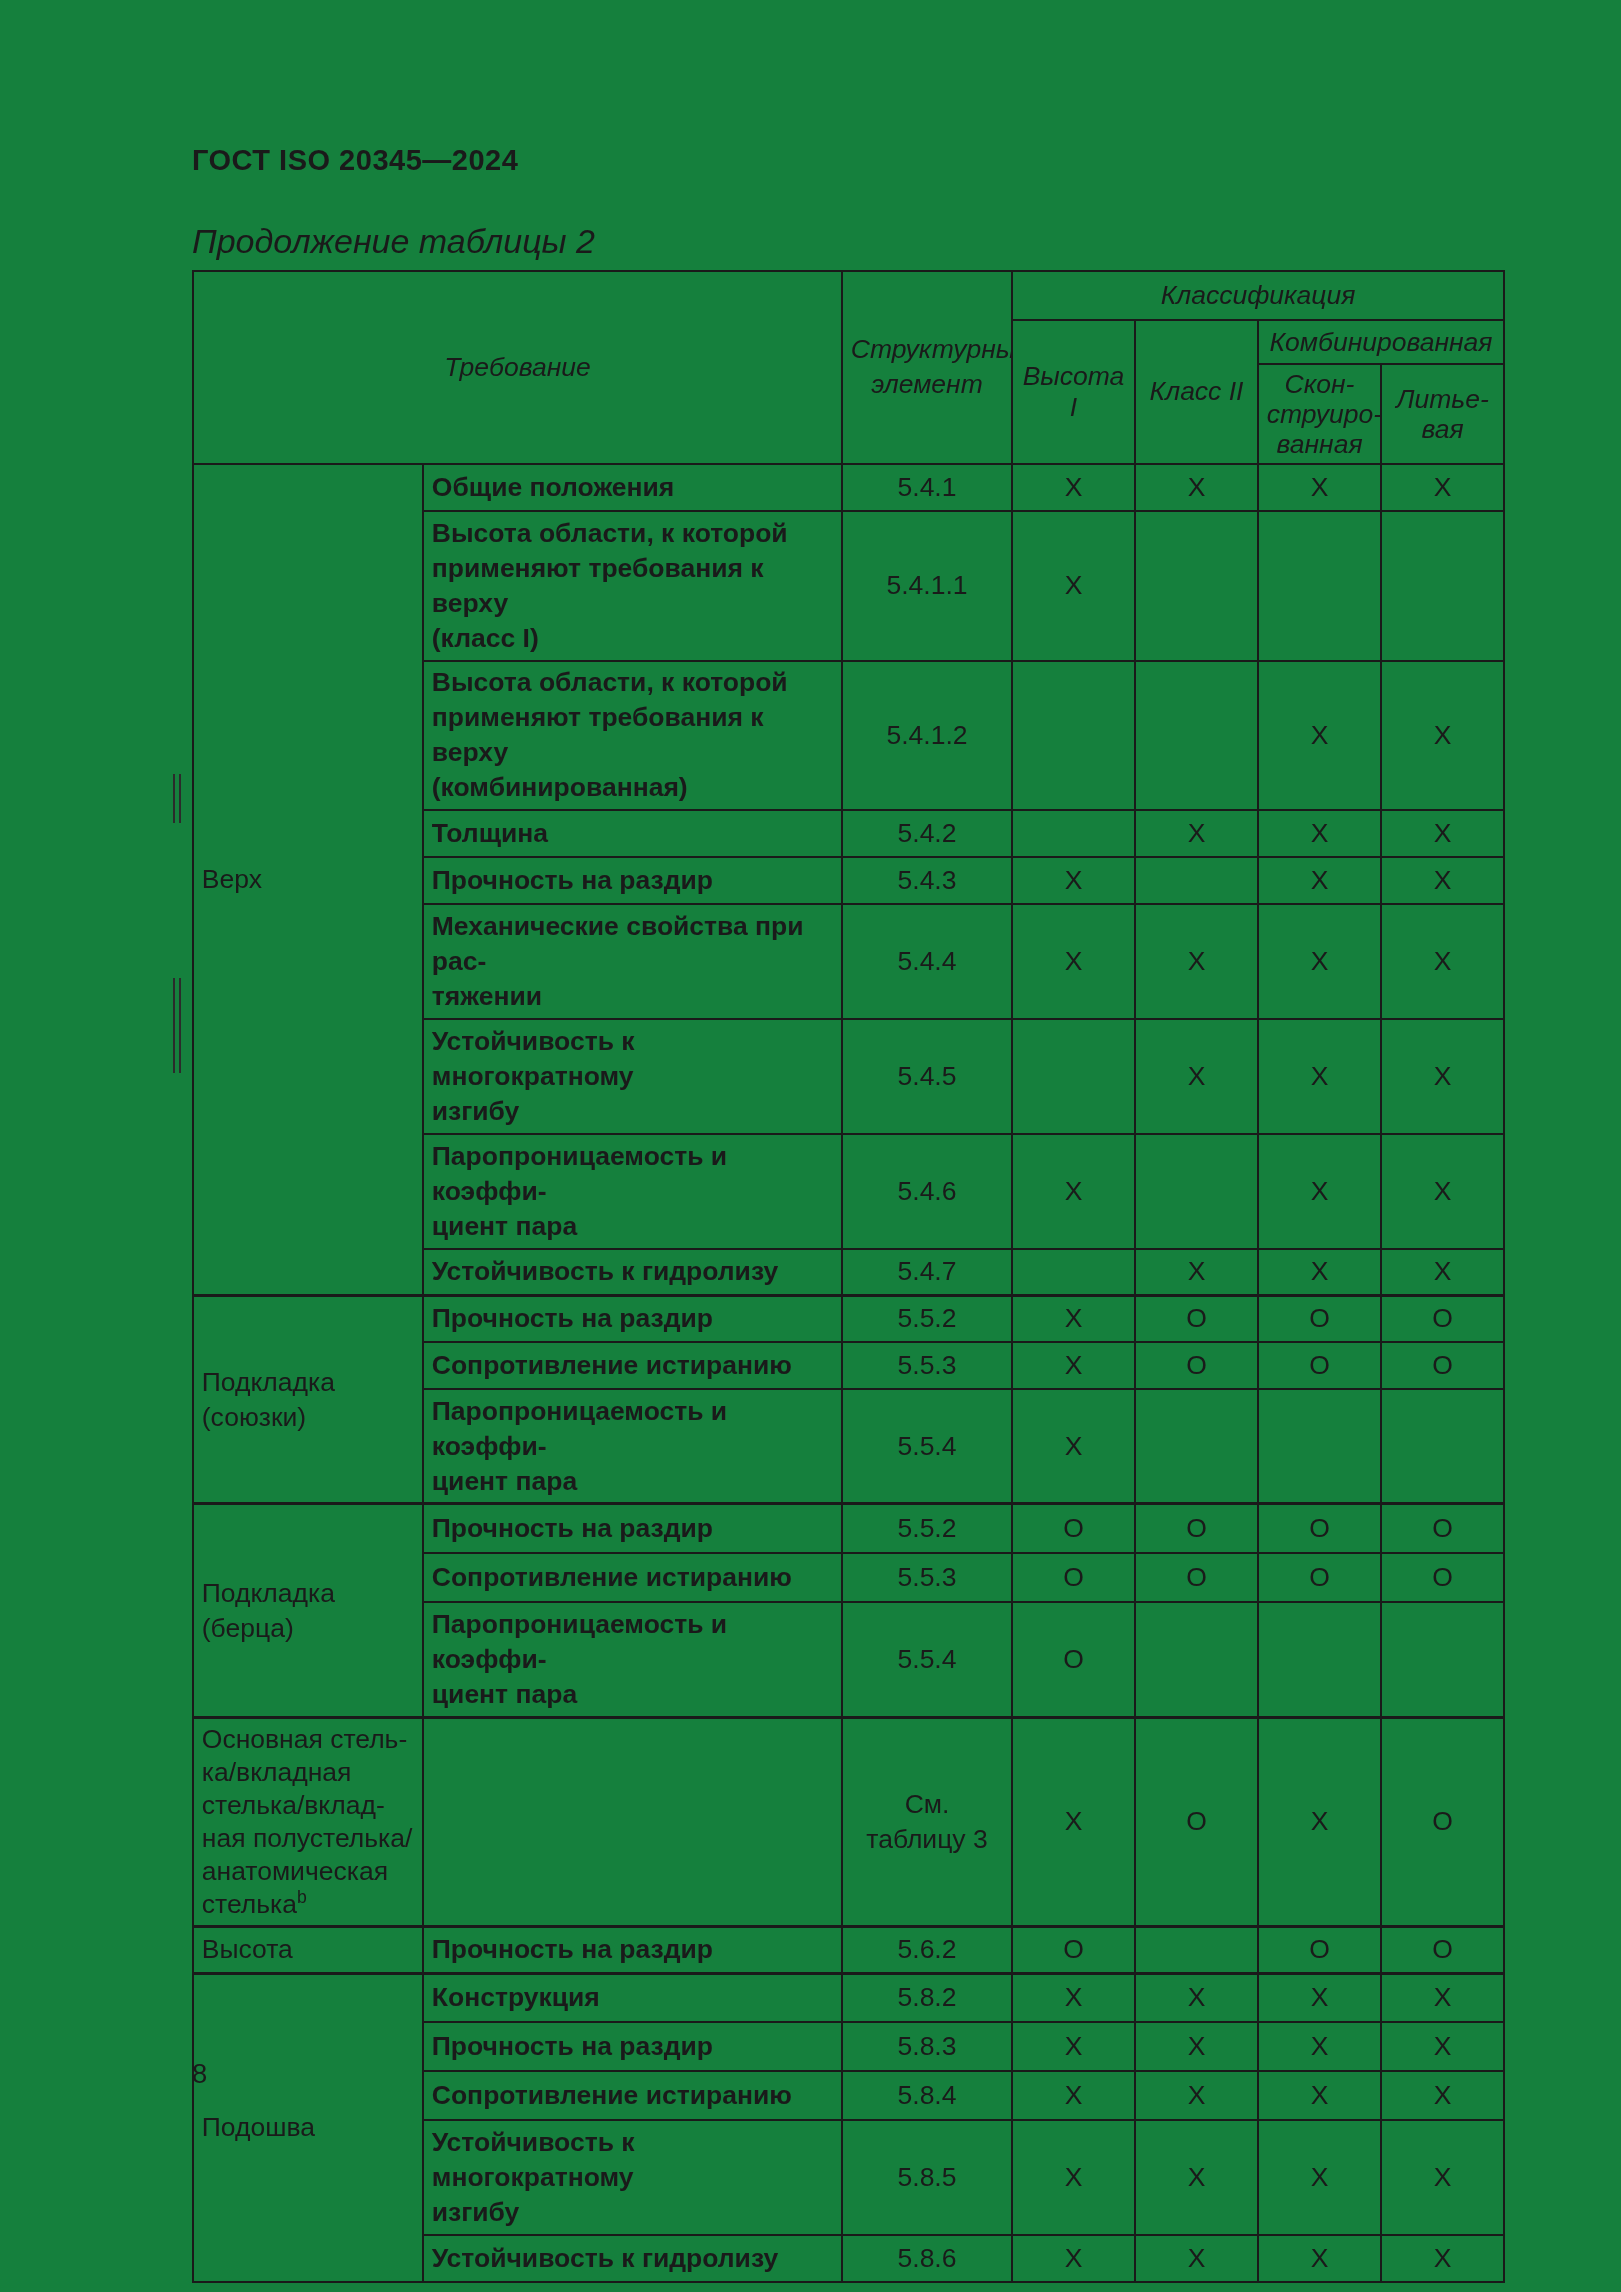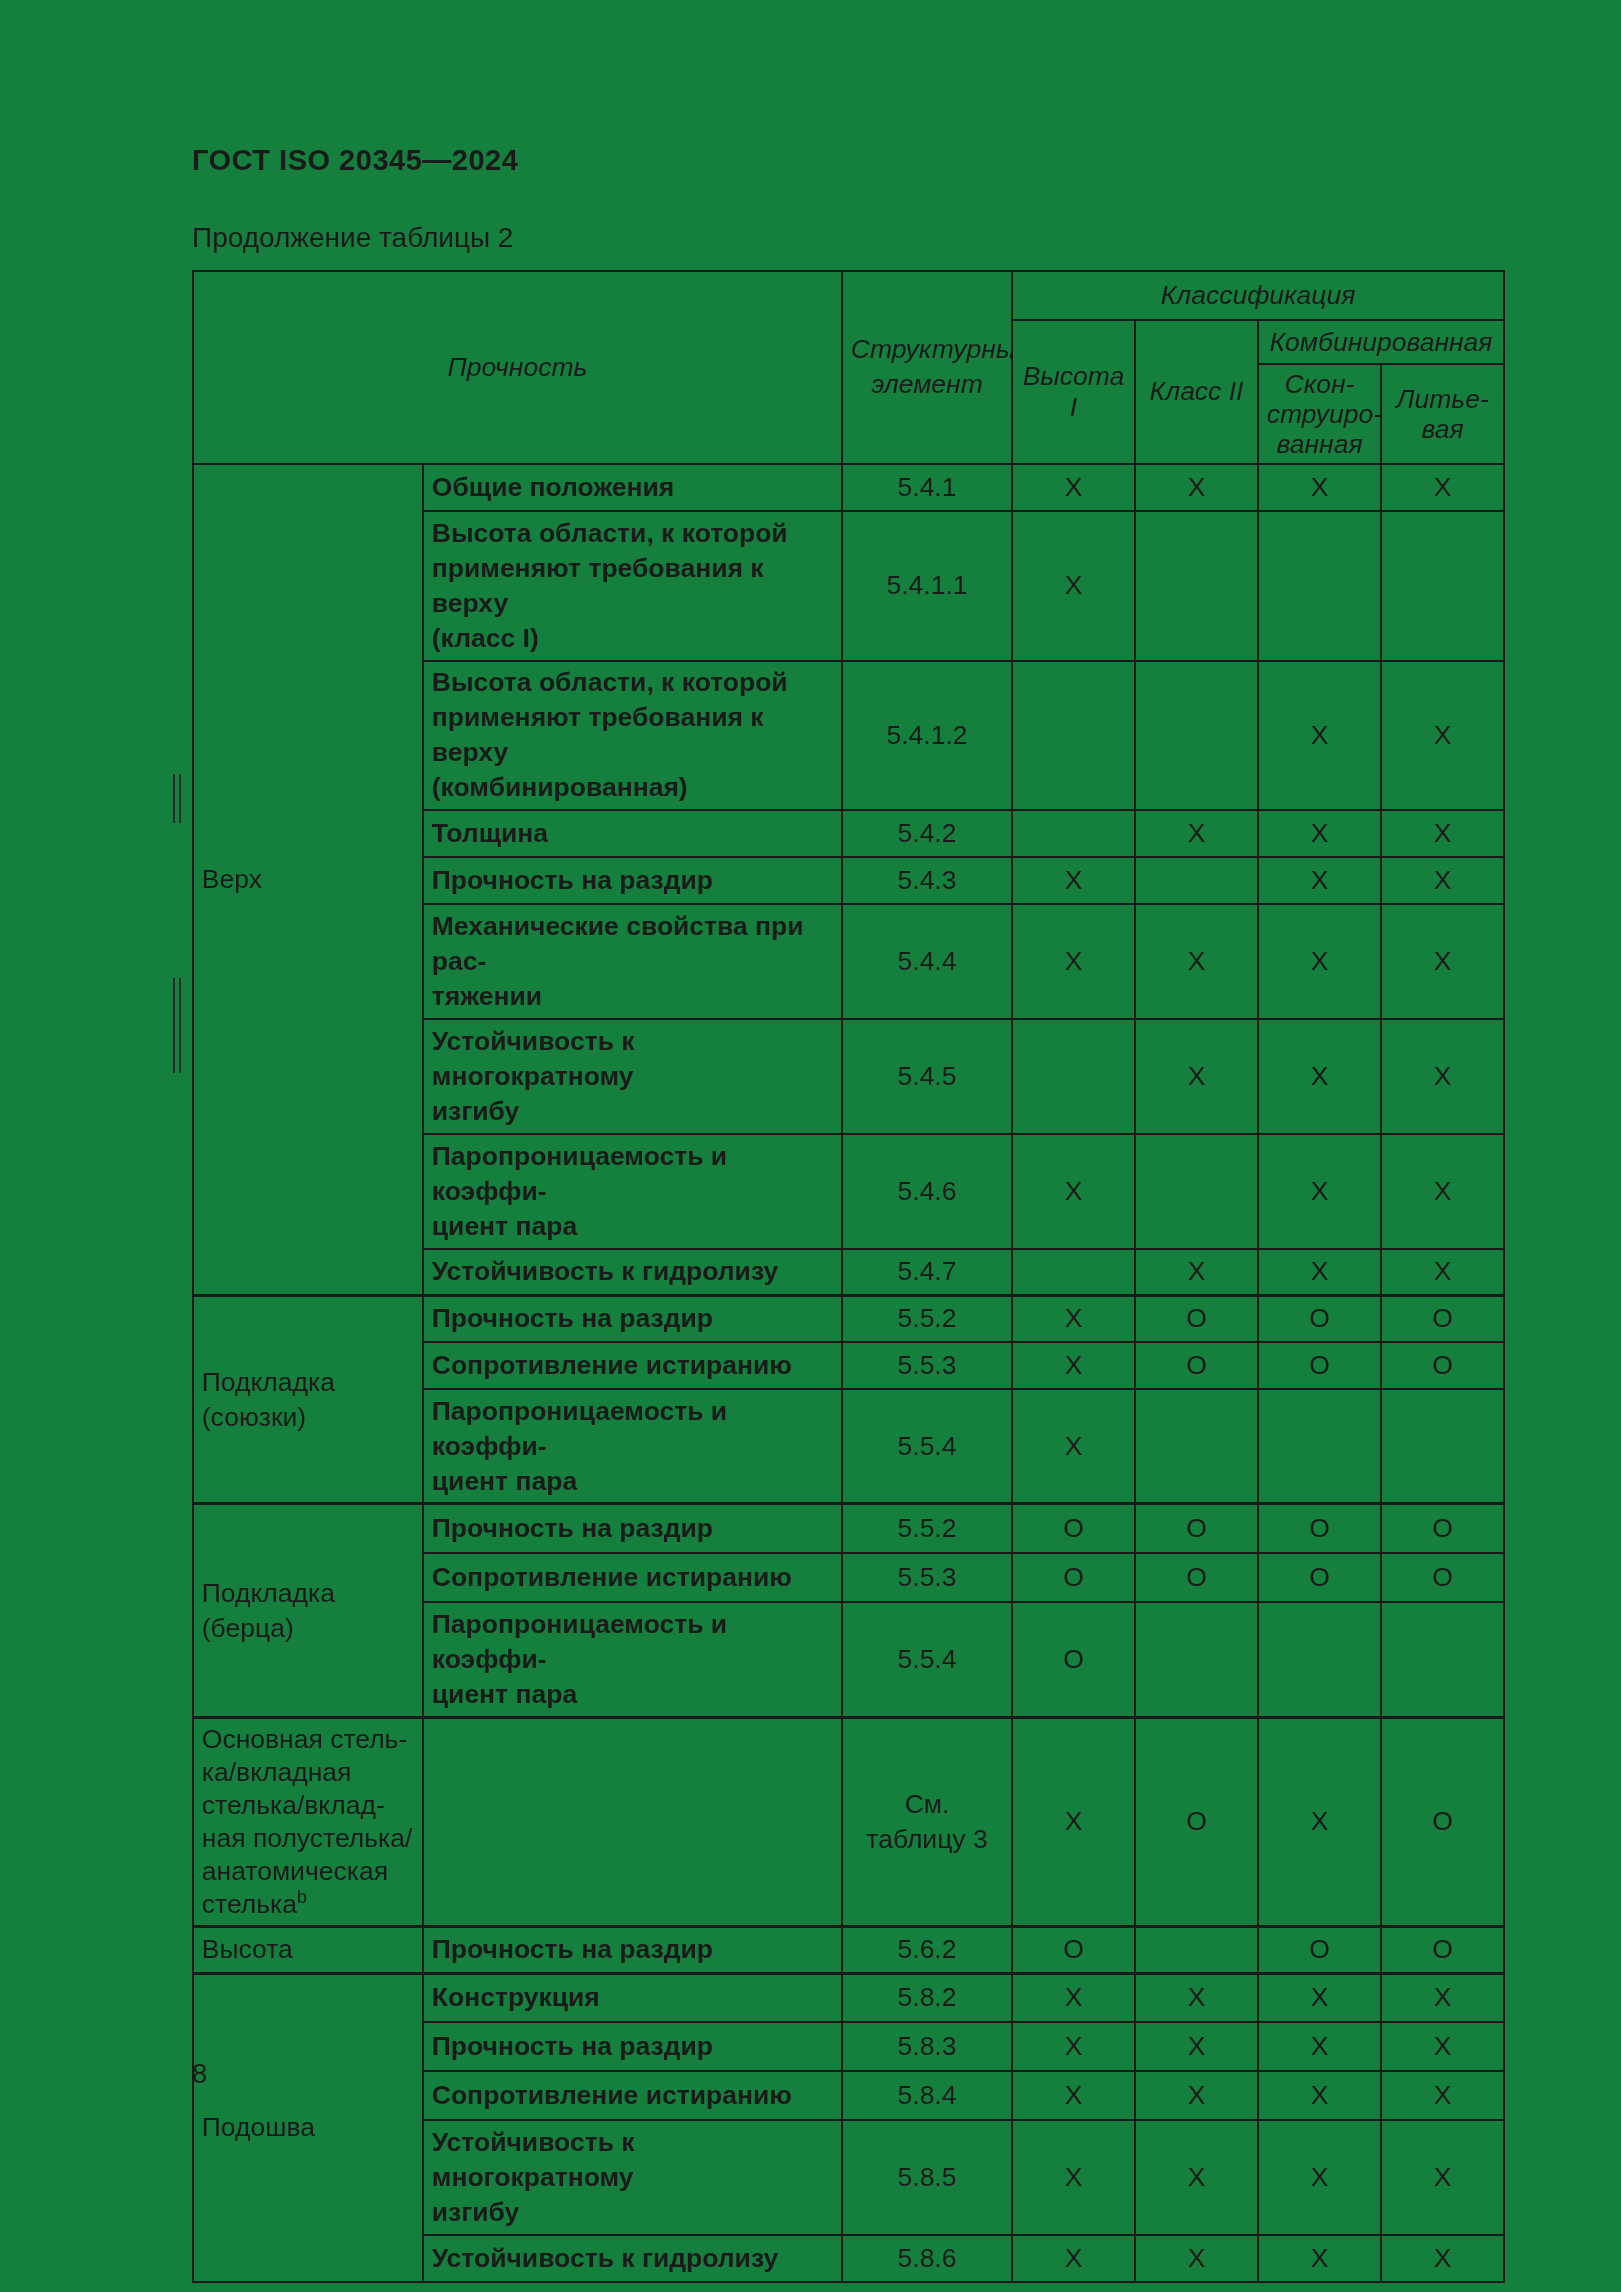--- a/index.html
+++ b/index.html
@@ -2,21 +2,21 @@
 <html><head>
 <meta charset="utf-8">
 <style>
   html, body { margin:0; padding:0; background:#ffffff; }
   .page {
     position:relative; width:1621px; height:2293px; background:#15803d;
     font-family:"Liberation Sans", "DejaVu Sans", sans-serif;
     color:#1a1a1a; overflow:hidden;
   }
   .doc-title { position:absolute; left:192px; top:144px; font-size:29px; font-weight:bold; letter-spacing:0.5px; }
-  .caption   { position:absolute; left:192px; top:222px; font-size:28px; }
+  .caption   { position:absolute; left:192px; top:222px; font-size:34px; font-style:italic; }
   .page-num  { position:absolute; left:192px; top:2058px; font-size:27.4px; }
 
   table.req {
     position:absolute; left:192px; top:270px; width:1312px;
     border-collapse:collapse; table-layout:fixed;
     font-size:26.5px; border:2.9px solid #1a1a1a;
   }
   table.req td { border:2px solid #1a1a1a; vertical-align:middle; padding:3.9px 7.8px; overflow:hidden; }
   td.c   { text-align:center; padding:3.9px 3.9px; }
   td.req-cell   { text-align:left; padding:5.9px 7.8px 5.9px 14.7px;font-weight:bold; }
@@ -48,21 +48,21 @@
       <col style="width:230px">
         <col style="width:419px">
         <col style="width:170px">
       <col style="width:123px">
         <col style="width:123px">
         <col style="width:123px">
         <col style="width:123px">
     </colgroup>
     <thead>
       <tr style="height:49px">
-        <td class="c" colspan="2" rowspan="3">Прочность</td>
+        <td class="c" colspan="2" rowspan="3">Требование</td>
         <td class="c ml" rowspan="3">Структурный
 элемент</td>
         <td class="c" colspan="4">Классификация</td>
       </tr>
       <tr style="height:44px">
         <td class="c" rowspan="2">Высота I</td>
         <td class="c" rowspan="2">Класс II</td>
         <td class="c" colspan="2">Комбинированная</td>
       </tr>
       <tr class="hdr3" style="height:93px">

